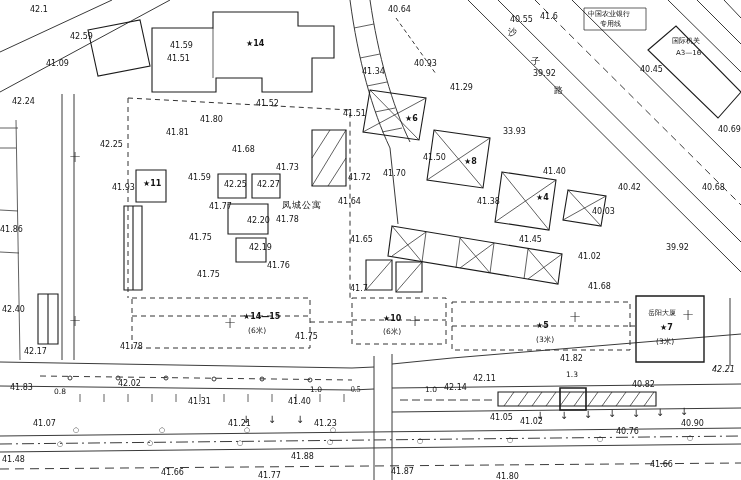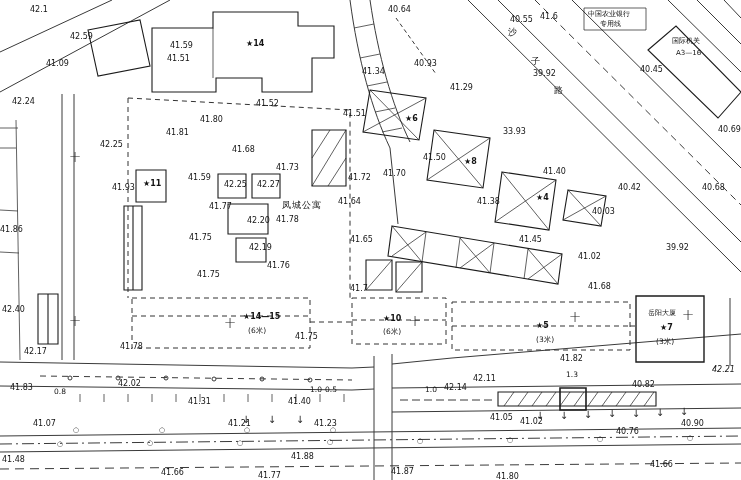--- a/index.html
+++ b/index.html
@@ -181,21 +181,21 @@
       <span class="lbl num" style="left: 295px; top: 333px;">41.75</span>
       <span class="lbl num" style="left: 120px; top: 343px;">41.78</span>
       <span class="lbl num" style="left: 24px; top: 348px;">42.17</span>
       <span class="lbl num" style="left: 560px; top: 355px;">41.82</span>
       <span class="lbl num" style="left: 712px; top: 366px; font-style: italic;">42.21</span>
       <span class="lbl dim" style="left: 566px; top: 371px;">1.3</span>
       <span class="lbl num" style="left: 10px; top: 384px;">41.83</span>
       <span class="lbl num" style="left: 118px; top: 380px;">42.02</span>
       <span class="lbl dim" style="left: 54px; top: 388px;">0.8</span>
       <span class="lbl dim" style="left: 310px; top: 386px;">1.0</span>
-      <span class="lbl dim" style="left: 325px; top: 386px;">0.5</span>
+      <span class="lbl dim" style="left: 351px; top: 386px; font-family: Liberation Serif, serif;">0.5</span>
       <span class="lbl dim" style="left: 425px; top: 386px;">1.0</span>
       <span class="lbl num" style="left: 444px; top: 384px;">42.14</span>
       <span class="lbl num" style="left: 473px; top: 375px;">42.11</span>
       <span class="lbl num" style="left: 632px; top: 381px;">40.82</span>
       <span class="lbl num" style="left: 188px; top: 398px;">41.31</span>
       <span class="lbl num" style="left: 288px; top: 398px;">41.40</span>
       <span class="lbl num" style="left: 33px; top: 420px;">41.07</span>
       <span class="lbl num" style="left: 228px; top: 420px;">41.21</span>
       <span class="lbl num" style="left: 314px; top: 420px;">41.23</span>
       <span class="lbl num" style="left: 490px; top: 414px; text-align: center;">41.05</span>

